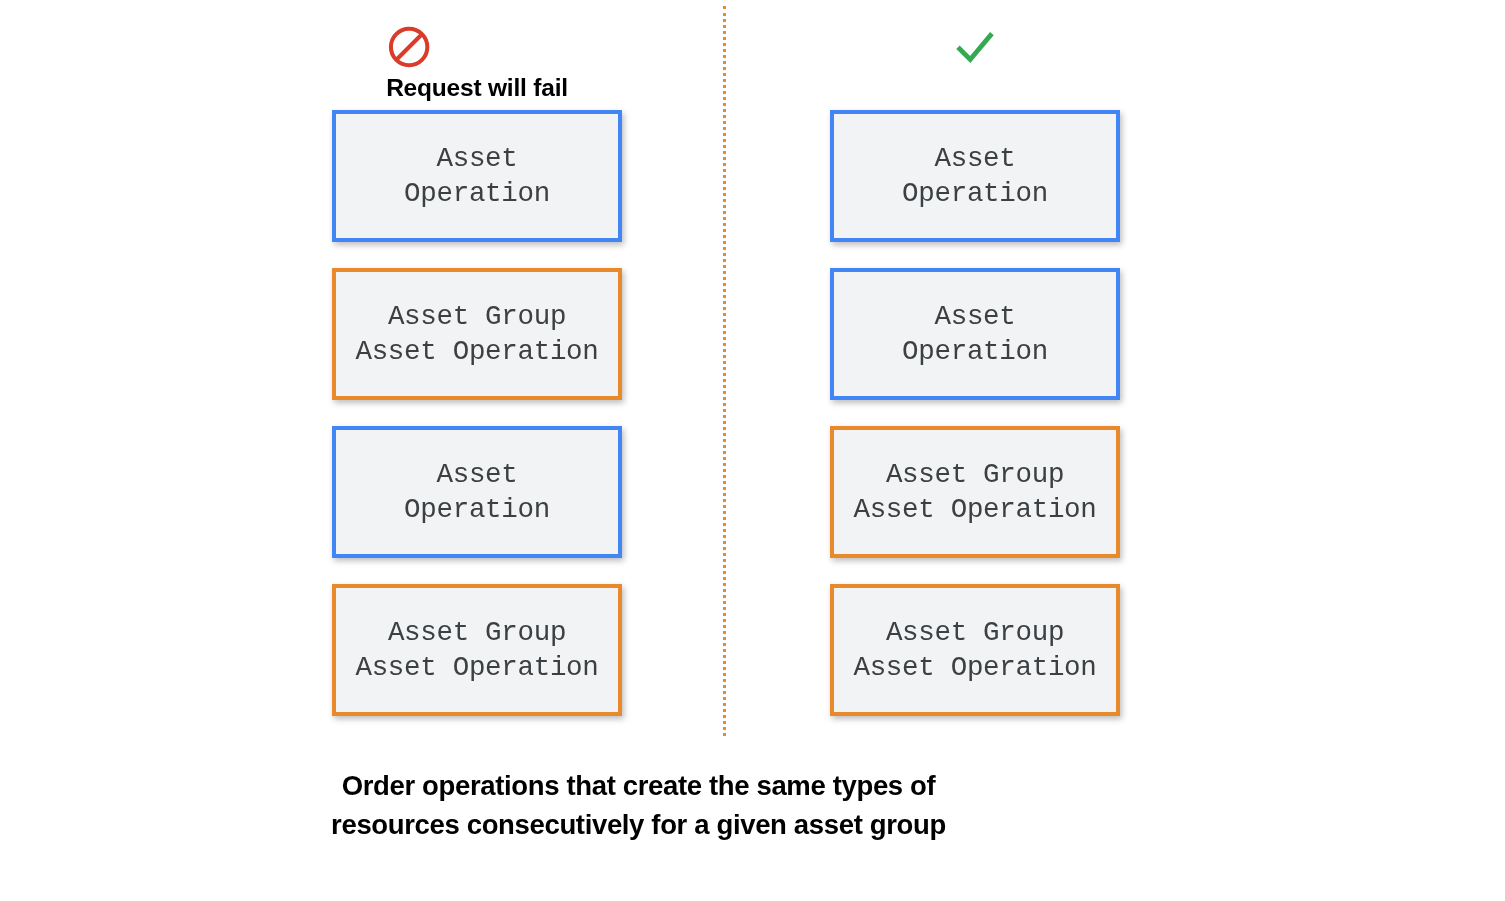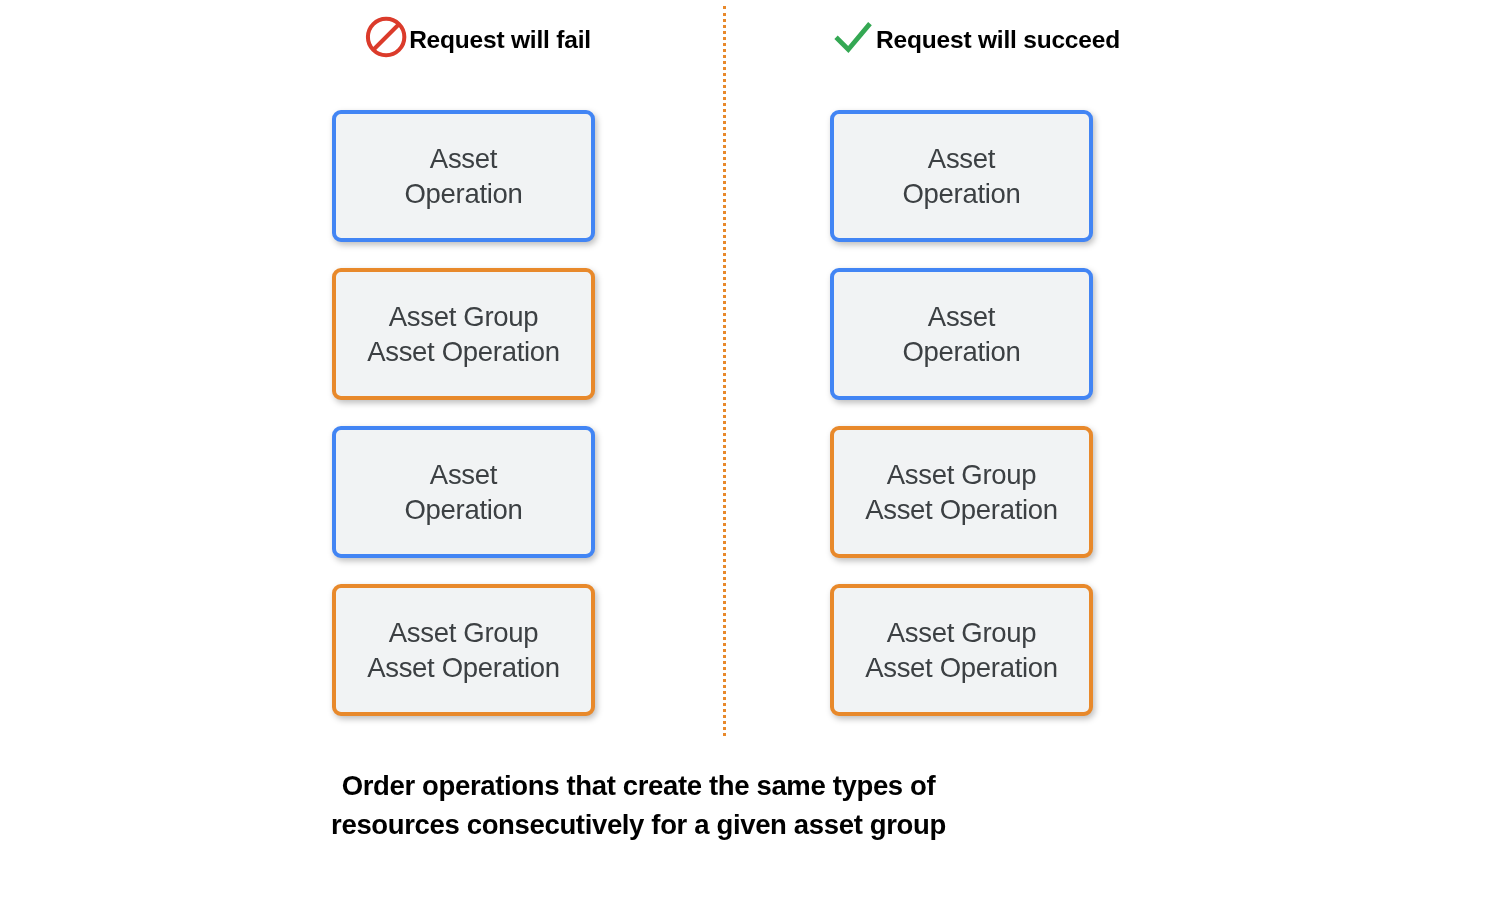--- a/index.html
+++ b/index.html
@@ -36,26 +36,25 @@
     position: absolute;
     top: 0;
     width: 290px;
   }
   .column.fail    { left: 332px; }
   .column.succeed { left: 830px; }
 
   
   .col-header {
     position: absolute;
-    top: 14px;
+    top: 24px;
     left: 50%;
     transform: translateX(-50%);
     display: flex;
-    flex-direction: row;
-    align-items: center;
+    flex-direction: column;
     white-space: nowrap;
   }
   .header-icon {
     width: 46px;
     height: 46px;
     display: block;
     margin-bottom: 6px;
   }
   .header-label {
     font-size: 24.5px;
@@ -71,30 +70,31 @@
     top: 110px;
     left: 0;
     width: 290px;
     display: flex;
     flex-direction: column;
     gap: 26px;
   }
 
   .card {
     box-sizing: border-box;
-    width: 263px;
+    width: 290px;
     height: 132px;
     background: #F1F3F4;
-    border-radius: 9px;
+    border-radius: 0;
     border: 4px solid #4285F4;
     box-shadow: 2px 3px 6px rgba(0,0,0,0.26);
     display: flex;
     align-items: center;
     justify-content: center;
     text-align: center;
+    font-family: Liberation Mono, monospace;
   }
   .card.blue   { border-color: #4285F4; }
   .card.orange { border-color: #E8892B; }
 
   .card-text {
     font-size: 27.5px;
     line-height: 1.28;
     font-weight: 500;
     color: #3C4043;
     letter-spacing: -0.3px;
@@ -152,21 +152,20 @@
       </div>
     </div>
   </div>
 
   <div class="column succeed">
 
     <div class="col-header">
       <svg class="header-icon" viewBox="0 0 48 48">
         <polyline points="8,26 19,37 40,12" fill="none" stroke="#34A853" stroke-width="5" stroke-linecap="square" stroke-linejoin="miter"></polyline>
       </svg>
-      <div class="header-label">Request will succeed</div>
     </div>
 
     <div class="card-stack">
       <div class="card blue">
         <span class="card-text">Asset
 Operation</span>
       </div>
       <div class="card blue">
         <span class="card-text">Asset
 Operation</span>

